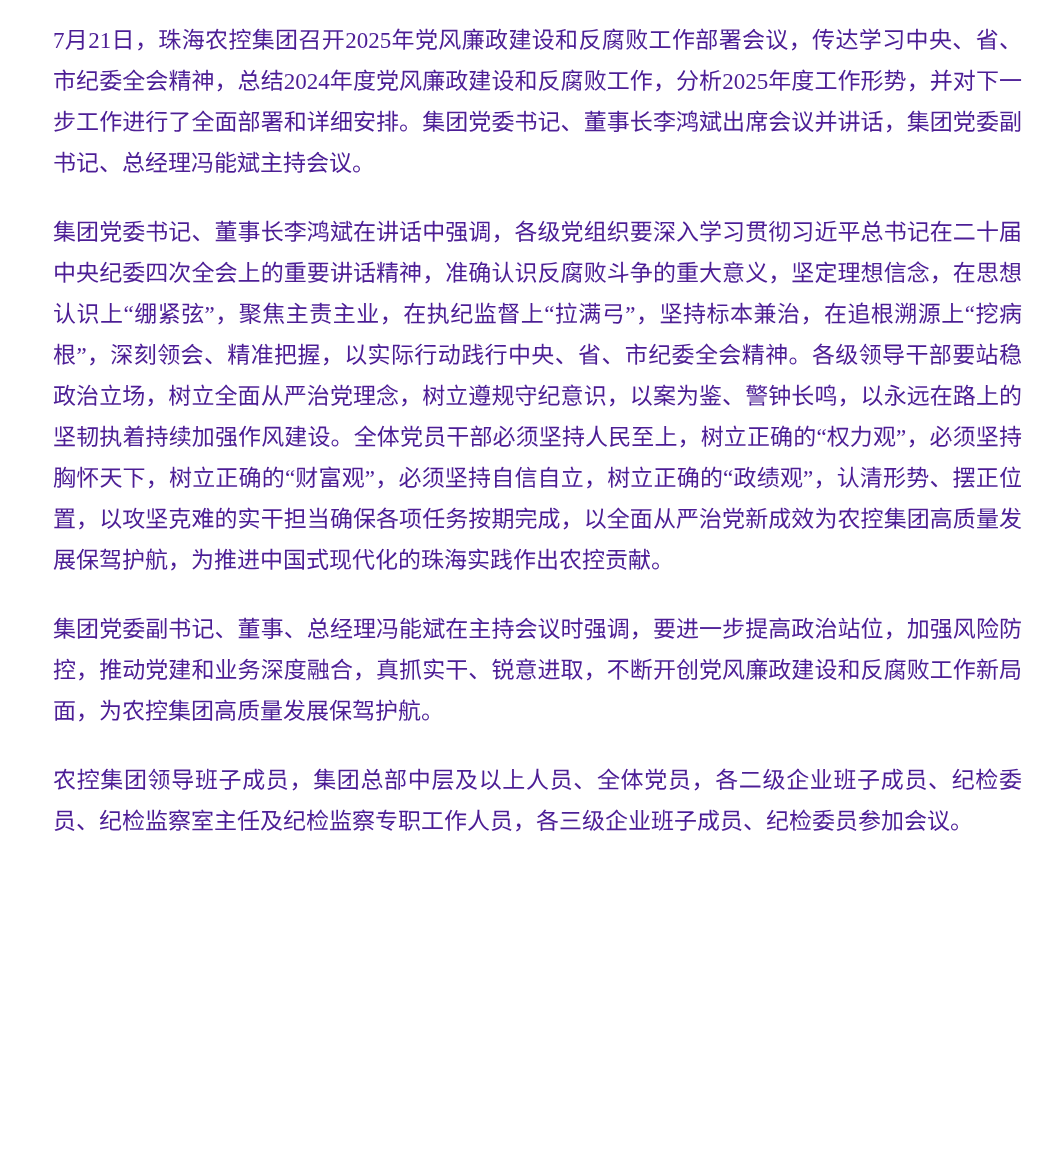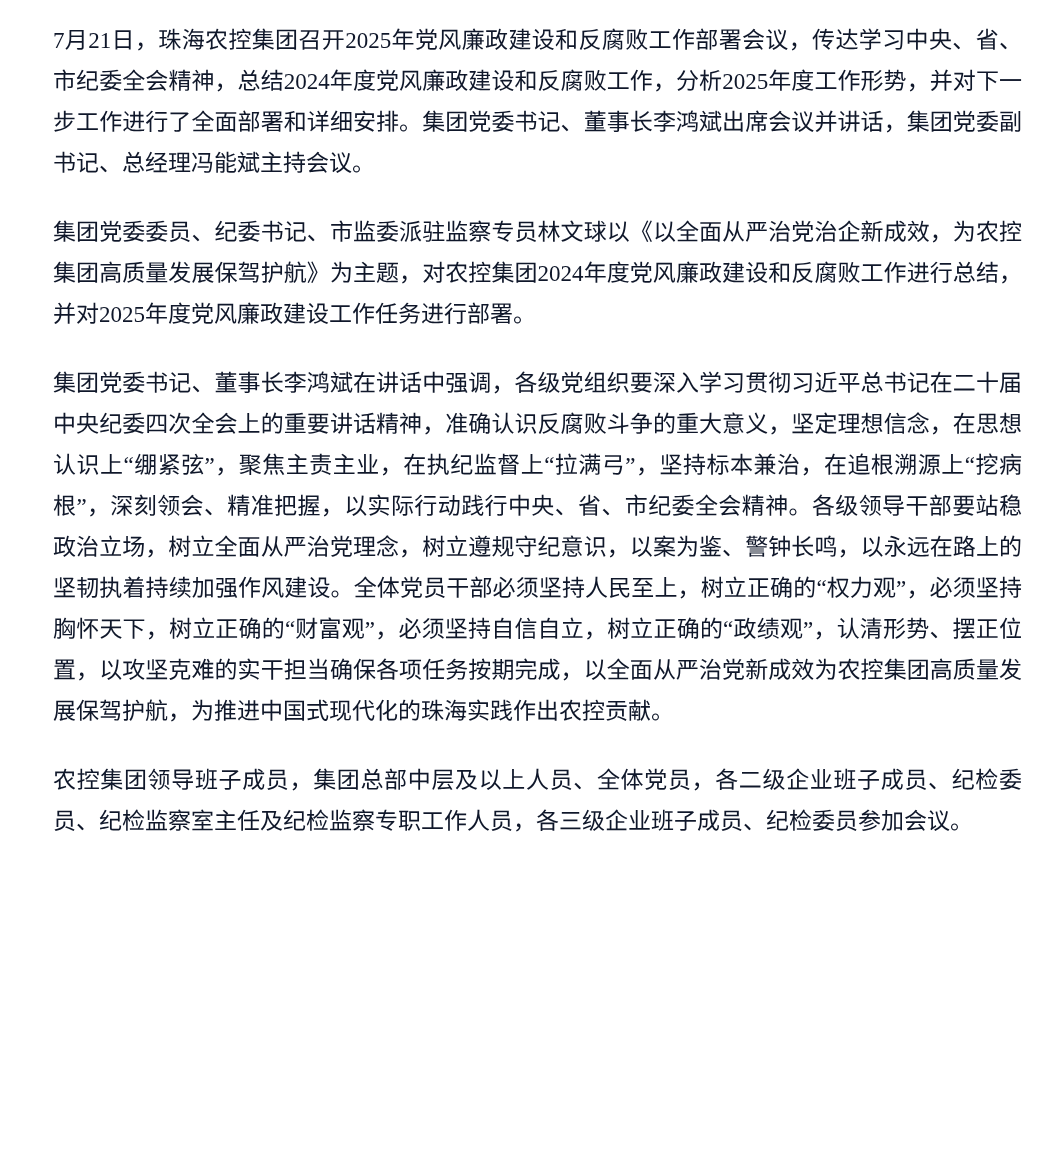--- a/index.html
+++ b/index.html
@@ -14,35 +14,35 @@
     background: #ffffff;
     box-sizing: border-box;
     overflow: hidden;
   }
   .article {
     box-sizing: border-box;
     padding: 20px 40px 30px 53px;
     font-family: "Liberation Serif", "DejaVu Serif", serif;
     font-size: 23px;
     line-height: 41px;
-    color: #0f172a;
+    color: #4c1d95;
     text-align: justify;
   }
   .article p {
     margin: 0 0 28px 0;
     text-indent: 0;
     word-break: break-all;
   }
   .article p:last-child {
     margin-bottom: 16px;
   }
 </style>
 </head>
 <body>
 
 <div class="page">
   <div class="article">
     <p>7月21日，珠海农控集团召开2025年党风廉政建设和反腐败工作部署会议，传达学习中央、省、市纪委全会精神，总结2024年度党风廉政建设和反腐败工作，分析2025年度工作形势，并对下一步工作进行了全面部署和详细安排。集团党委书记、董事长李鸿斌出席会议并讲话，集团党委副书记、总经理冯能斌主持会议。</p>
-    <p>集团党委委员、纪委书记、市监委派驻监察专员林文球以《以全面从严治党治企新成效，为农控集团高质量发展保驾护航》为主题，对农控集团2024年度党风廉政建设和反腐败工作进行总结，并对2025年度党风廉政建设工作任务进行部署。</p>
     <p>集团党委书记、董事长李鸿斌在讲话中强调，各级党组织要深入学习贯彻习近平总书记在二十届中央纪委四次全会上的重要讲话精神，准确认识反腐败斗争的重大意义，坚定理想信念，在思想认识上“绷紧弦”，聚焦主责主业，在执纪监督上“拉满弓”，坚持标本兼治，在追根溯源上“挖病根”，深刻领会、精准把握，以实际行动践行中央、省、市纪委全会精神。各级领导干部要站稳政治立场，树立全面从严治党理念，树立遵规守纪意识，以案为鉴、警钟长鸣，以永远在路上的坚韧执着持续加强作风建设。全体党员干部必须坚持人民至上，树立正确的“权力观”，必须坚持胸怀天下，树立正确的“财富观”，必须坚持自信自立，树立正确的“政绩观”，认清形势、摆正位置，以攻坚克难的实干担当确保各项任务按期完成，以全面从严治党新成效为农控集团高质量发展保驾护航，为推进中国式现代化的珠海实践作出农控贡献。</p>
+    <p>集团党委副书记、董事、总经理冯能斌在主持会议时强调，要进一步提高政治站位，加强风险防控，推动党建和业务深度融合，真抓实干、锐意进取，不断开创党风廉政建设和反腐败工作新局面，为农控集团高质量发展保驾护航。</p>
     <p>农控集团领导班子成员，集团总部中层及以上人员、全体党员，各二级企业班子成员、纪检委员、纪检监察室主任及纪检监察专职工作人员，各三级企业班子成员、纪检委员参加会议。</p>
   </div>
 </div>
 
 </body></html>

